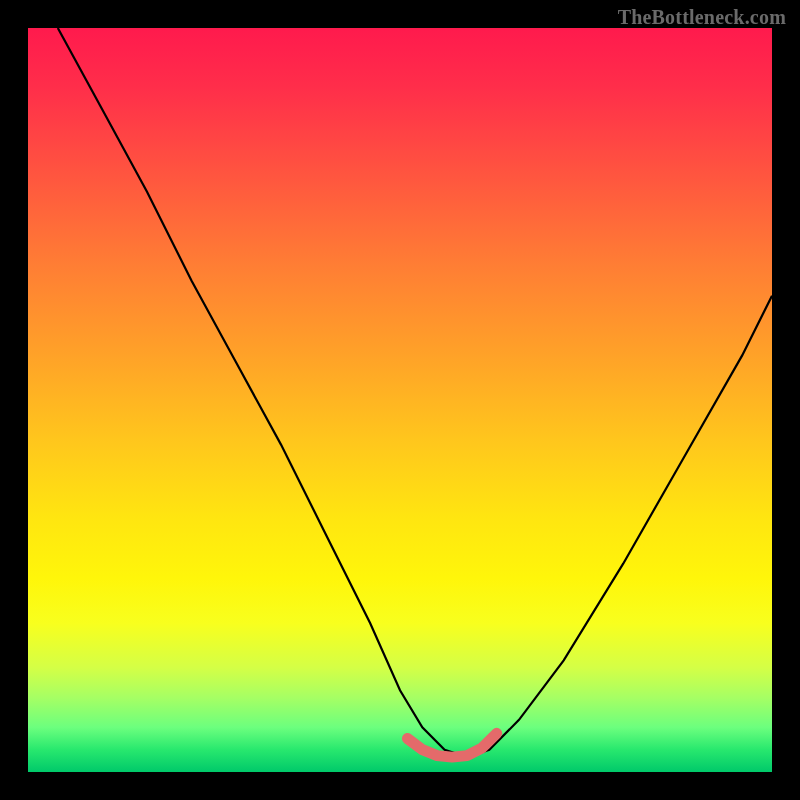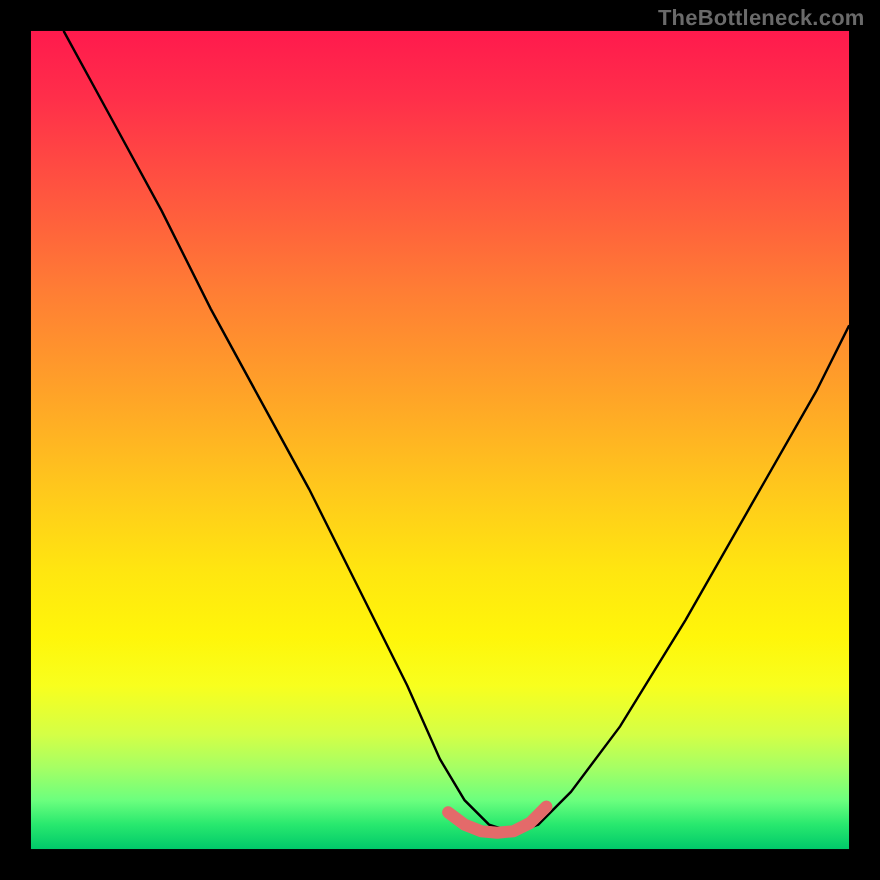--- a/index.html
+++ b/index.html
@@ -52,21 +52,21 @@
   .curve {
     position: absolute;
     left: 0; top: 0;
     width: 100%;
     height: 100%;
   }
   .watermark {
     position: absolute;
     top: 6px;
     right: 14px;
-    font-family: Liberation Sans, sans-serif;
+    font-family: Liberation Serif, serif;
     font-size: 20px;
     font-weight: 600;
     color: #6a6a6a;
     letter-spacing: 0.2px;
     user-select: none;
   }
 </style>
 </head>
 <body>
 

